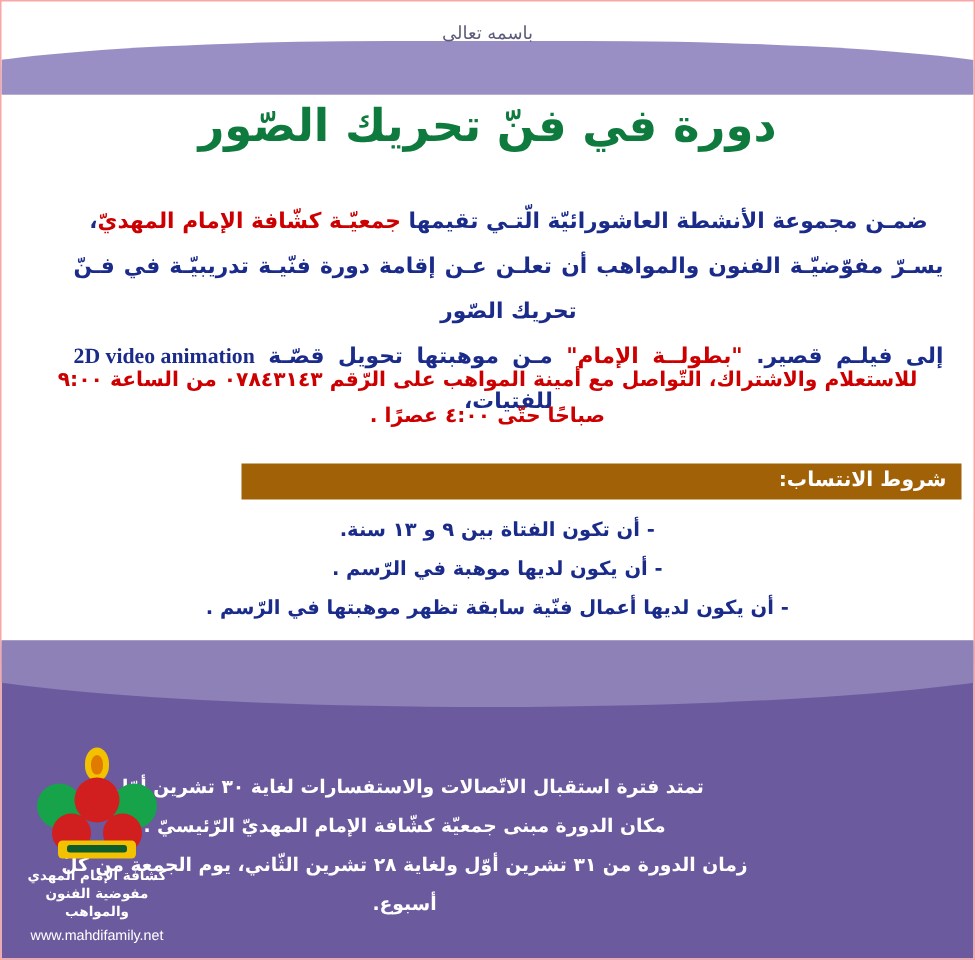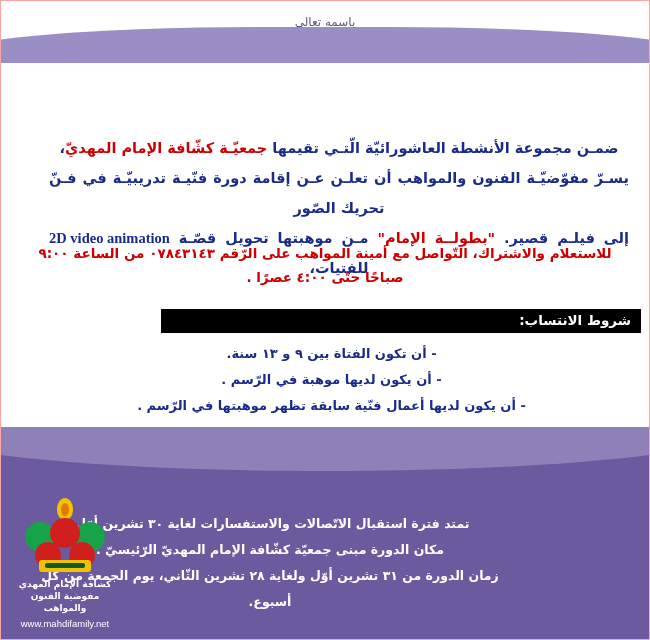--- a/index.html
+++ b/index.html
@@ -114,21 +114,21 @@
     font-weight: bold;
   }
 
   
   .cond-bar {
     position: absolute;
     top: 308px;
     left: 160px;
     right: 8px;
     height: 24px;
-    background: #000000;
+    background: #a16207;
   }
   .cond-bar span {
     position: absolute;
     right: 10px;
     top: 3px;
     color: #ffffff;
     font-size: 13.5px;
     font-weight: bold;
   }
 
@@ -270,20 +270,21 @@
 
 <div class="page">
 
   <div class="top-band">
     <div class="swoosh3"></div>
     <div class="swoosh2"></div>
     <div class="swoosh1"></div>
   </div>
   <div class="basmala">باسمه تعالى</div>
 
+  <div class="title">دورة في فنّ تحريك الصّور</div>
 
   <div class="body-block">
     <span class="ln">
       <span>ضمـن مجموعة الأنشطة العاشورائيّة الّتـي تقيمها</span>
       <span class="red">جمعيّـة كشّافة الإمام المهديّ</span><span>،</span>
     </span>
     <span class="ln">يسـرّ مفوّضيّـة الفنون والمواهب أن تعلـن عـن إقامة دورة فنّيـة تدريبيّـة في فـنّ تحريك الصّور</span>
     <span class="ln">
       <span>إلى فيلـم قصير.</span>
       <span class="red">"بطولــة الإمام"</span>

